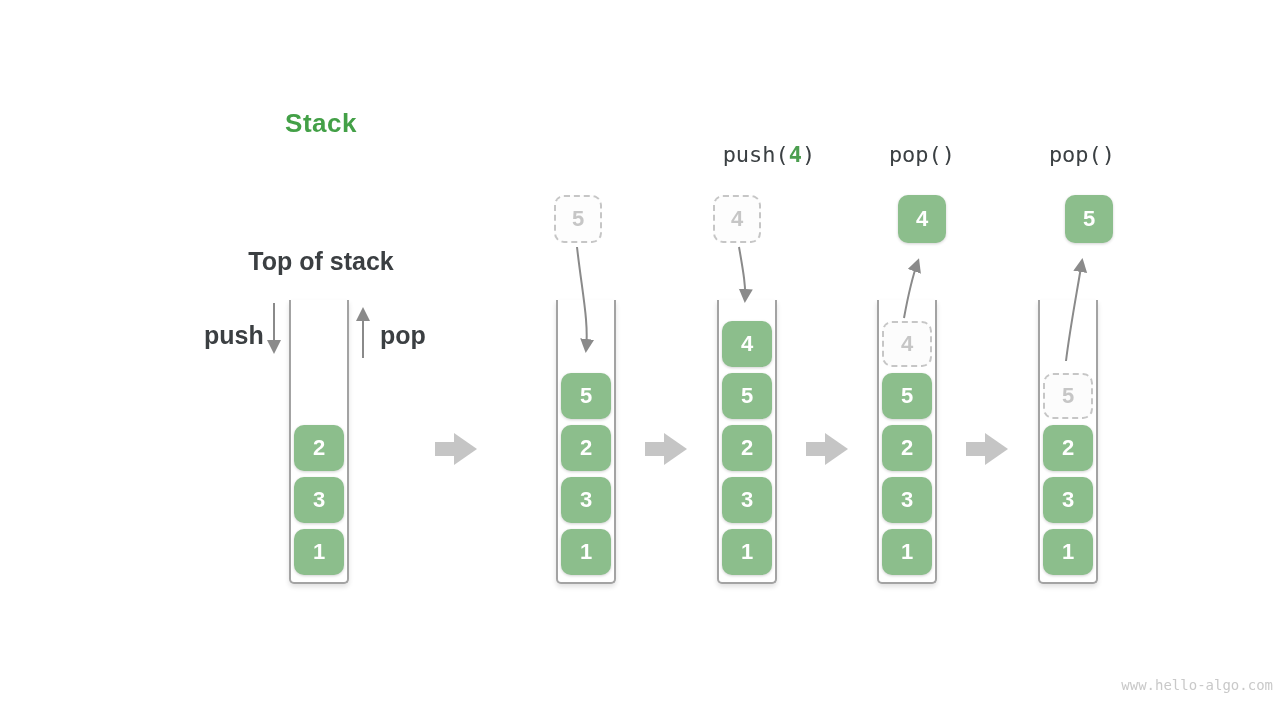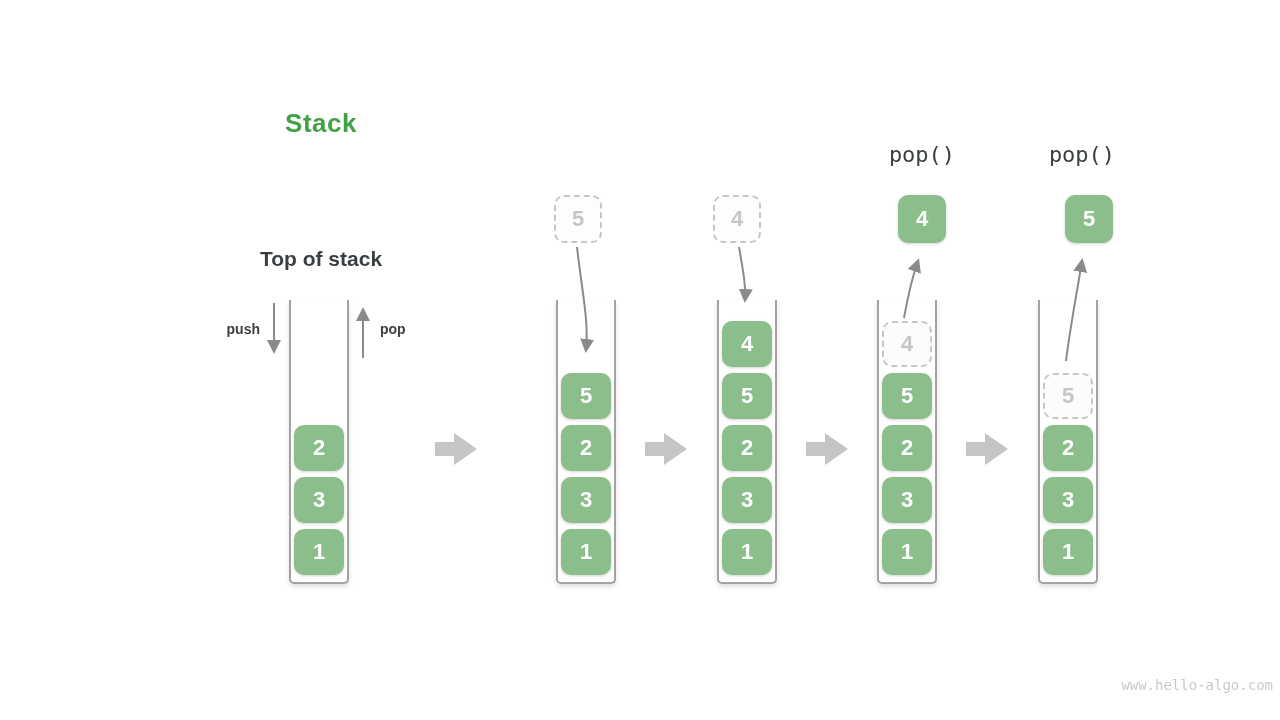--- a/index.html
+++ b/index.html
@@ -8,25 +8,25 @@
     font-family:"Liberation Sans", sans-serif;
     margin-left:36px;
   }
   .abs{position:absolute;}
   
   .title{
     left:180px;top:108px;width:210px;text-align:center;
     font-size:26px;font-weight:bold;color:#43a047;letter-spacing:0.5px;
   }
   .caption{
-    width:250px;text-align:center;font-size:21px;font-weight:bold;color:#3b3f42;
+    width:250px;text-align:center;font-size:25px;font-weight:bold;color:#3b3f42;
   }
   .cap-top{left:160px;top:247px;}
   .cap-bottom{left:160px;top:616px;}
-  .side-label{font-size:14px;font-weight:bold;color:#3b3f42;}
+  .side-label{font-size:25px;font-weight:bold;color:#3b3f42;}
   .lbl-push{left:168px;top:321px;width:56px;text-align:right;}
   .lbl-pop{left:344px;top:321px;width:56px;text-align:left;}
   
   .op{
     top:142px;width:160px;text-align:center;
     font-family:"DejaVu Sans Mono", monospace;font-size:22px;color:#3b4043;
   }
   .op .arg{color:#4c9e50;font-weight:bold;}
   
   .beaker{
@@ -63,20 +63,21 @@
 </head>
 <body>
 
 <div id="canvas">
 
   <div class="abs title">Stack</div>
   <div class="abs caption cap-top">Top of stack</div>
   <div class="abs side-label lbl-push">push</div>
   <div class="abs side-label lbl-pop">pop</div>
 
+  <div class="abs op" style="left:653px"><span>push(</span><span class="arg">4</span><span>)</span></div>
   <div class="abs op" style="left:806px"><span>pop(</span><span class="arg"></span><span>)</span></div>
   <div class="abs op" style="left:966px"><span>pop(</span><span class="arg"></span><span>)</span></div>
 
   <div class="abs float-box dashed" style="left:518px">5</div>
   <div class="abs float-box dashed" style="left:677px">4</div>
   <div class="abs float-box solid" style="left:862px">4</div>
   <div class="abs float-box solid" style="left:1029px">5</div>
 
   <div class="abs beaker" style="left:253px">
       <div class="cell" style="top: 125px;">2</div>

